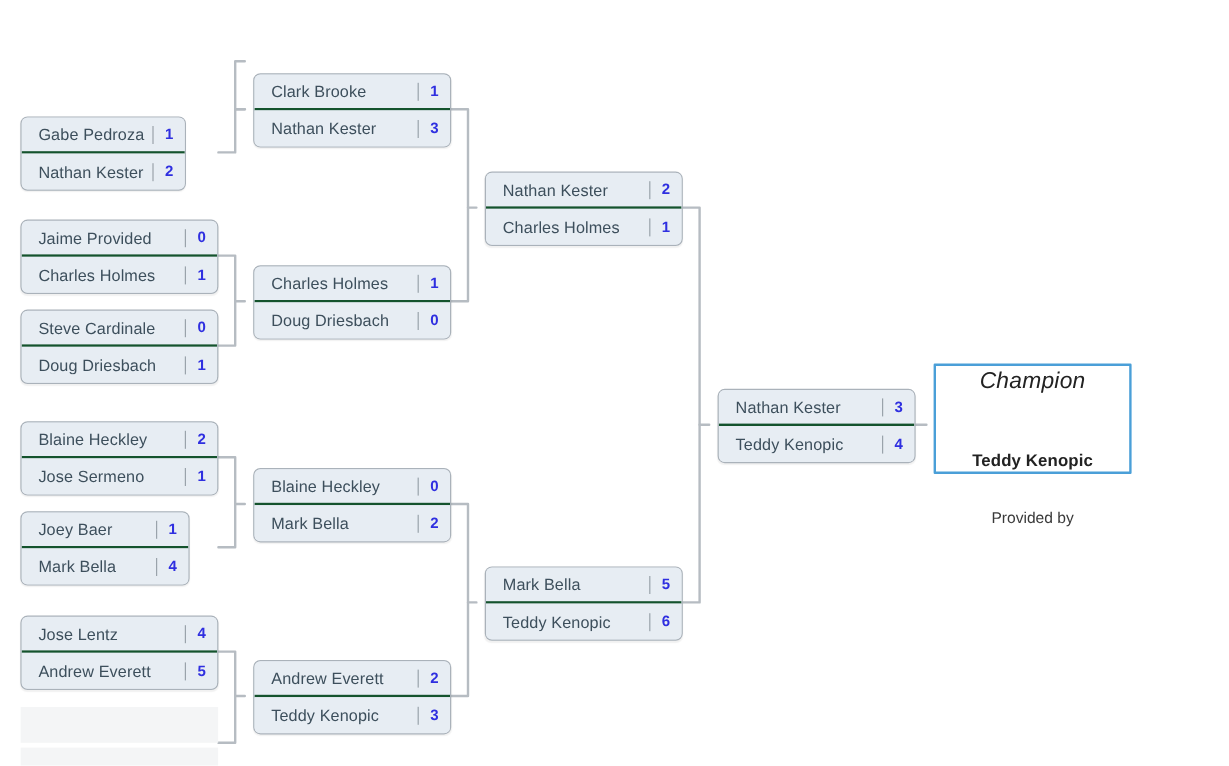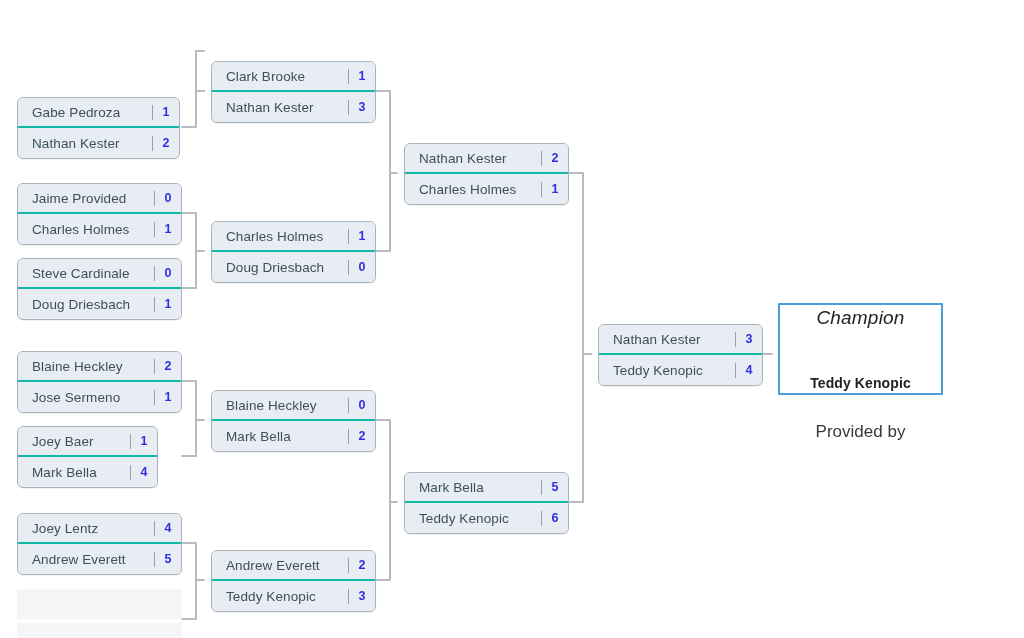--- a/index.html
+++ b/index.html
@@ -55,21 +55,21 @@
   }
   .match .slot {
     position: relative;
     height: 30px;
     display: flex;
     align-items: center;
     box-sizing: border-box;
     background: #e7edf3;
   }
   .match .slot.top {
-    border-bottom: 2px solid #14b8a6;
+    border-bottom: 2px solid #14532d;
   }
   .match .name {
     flex: 1 1 auto;
     padding-left: 14px;
     font-size: 13.5px;
     color: #3d4f5c;
     white-space: nowrap;
     overflow: hidden;
     text-overflow: ellipsis;
     letter-spacing: 0.1px;
@@ -127,21 +127,21 @@
     font-size: 14px;
     font-weight: bold;
     color: #222222;
     letter-spacing: 0.1px;
   }
 
   #provided-by {
     position: absolute;
     text-align: center;
     color: #3a3a3a;
-    font-size: 17px;
+    font-size: 13px;
     line-height: 20px;
   }
   #provided-by div { white-space: nowrap; }
 </style>
 </head>
 <body>
 
 <div id="bracket-root">
 
   <svg id="connectors" viewBox="0 0 1024 638" width="1024" height="638" aria-hidden="true">
@@ -165,21 +165,21 @@
     <path d="M 376 420 H 390 V 502 H 397"></path>
     <path d="M 376 580 H 390 V 502"></path>
 
     <path d="M 569 173 H 583 V 354 H 591"></path>
     <path d="M 569 502 H 583 V 354"></path>
 
     <path d="M 763 354 H 772"></path>
   </svg>
 
   <div id="matches-layer">
-      <div class="match" style="left: 17px; top: 97px; width: 163px;">
+      <div class="match" style="left: 17px; top: 97px; width: 138px;">
         <div class="slot top">
           <span class="name">Gabe Pedroza</span>
           <span class="score-sep"></span>
           <span class="score">1</span>
         </div>
         <div class="slot bottom">
           <span class="name">Nathan Kester</span>
           <span class="score-sep"></span>
           <span class="score">2</span>
         </div>
@@ -227,21 +227,21 @@
           <span class="score">1</span>
         </div>
         <div class="slot bottom">
           <span class="name">Mark Bella</span>
           <span class="score-sep"></span>
           <span class="score">4</span>
         </div>
       </div>
       <div class="match" style="left: 17px; top: 513px; width: 165px;">
         <div class="slot top">
-          <span class="name">Joey Lentz</span>
+          <span class="name">Jose Lentz</span>
           <span class="score-sep"></span>
           <span class="score">4</span>
         </div>
         <div class="slot bottom">
           <span class="name">Andrew Everett</span>
           <span class="score-sep"></span>
           <span class="score">5</span>
         </div>
       </div>
       <div class="match empty" style="left: 17px; top: 589px; width: 165px;">

